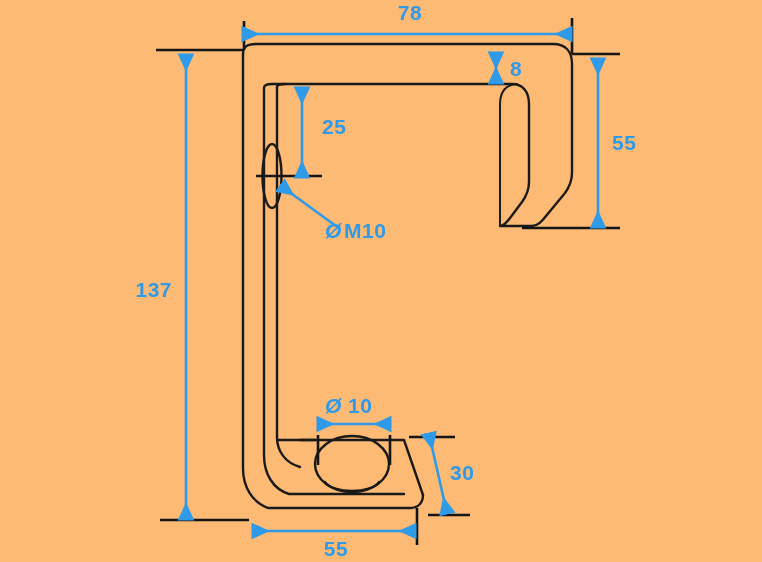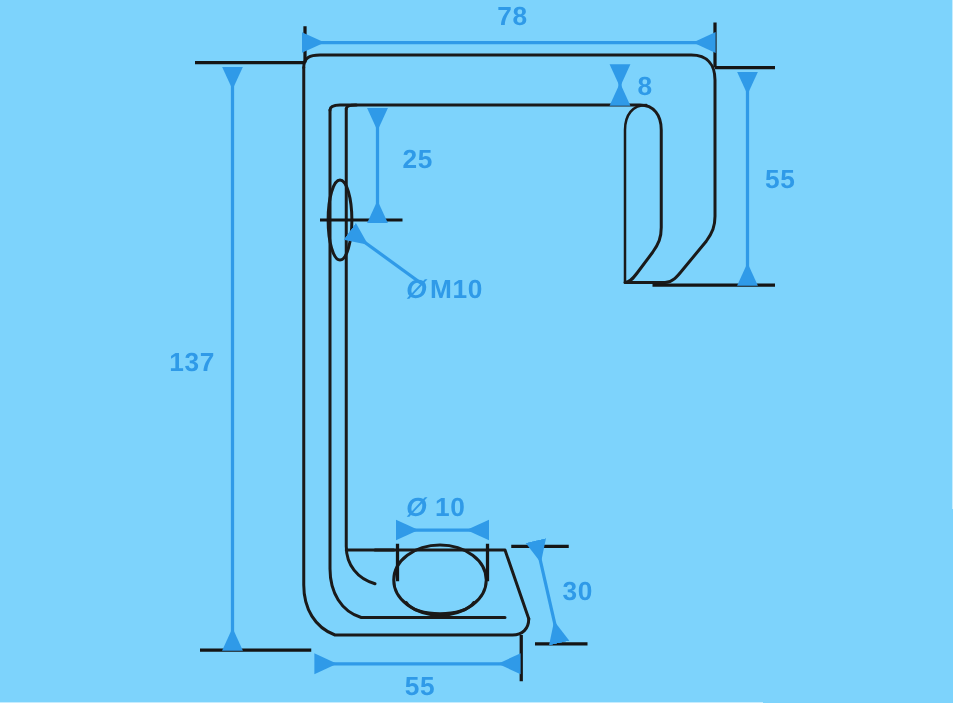--- a/index.html
+++ b/index.html
@@ -11,21 +11,21 @@
   body {
     width: 762px;
     height: 562px;
     overflow: hidden;
     font-family: "Liberation Sans", sans-serif;
   }
   #drawing-root {
     position: relative;
     width: 762px;
     height: 562px;
-    background: #7dd3fc;
+    background: #fdba74;
   }
   svg#drawing-svg {
     display: block;
     width: 762px;
     height: 562px;
   }
   .part-line {
     fill: none;
     stroke: #1a1a1a;
     stroke-width: 2.4;

